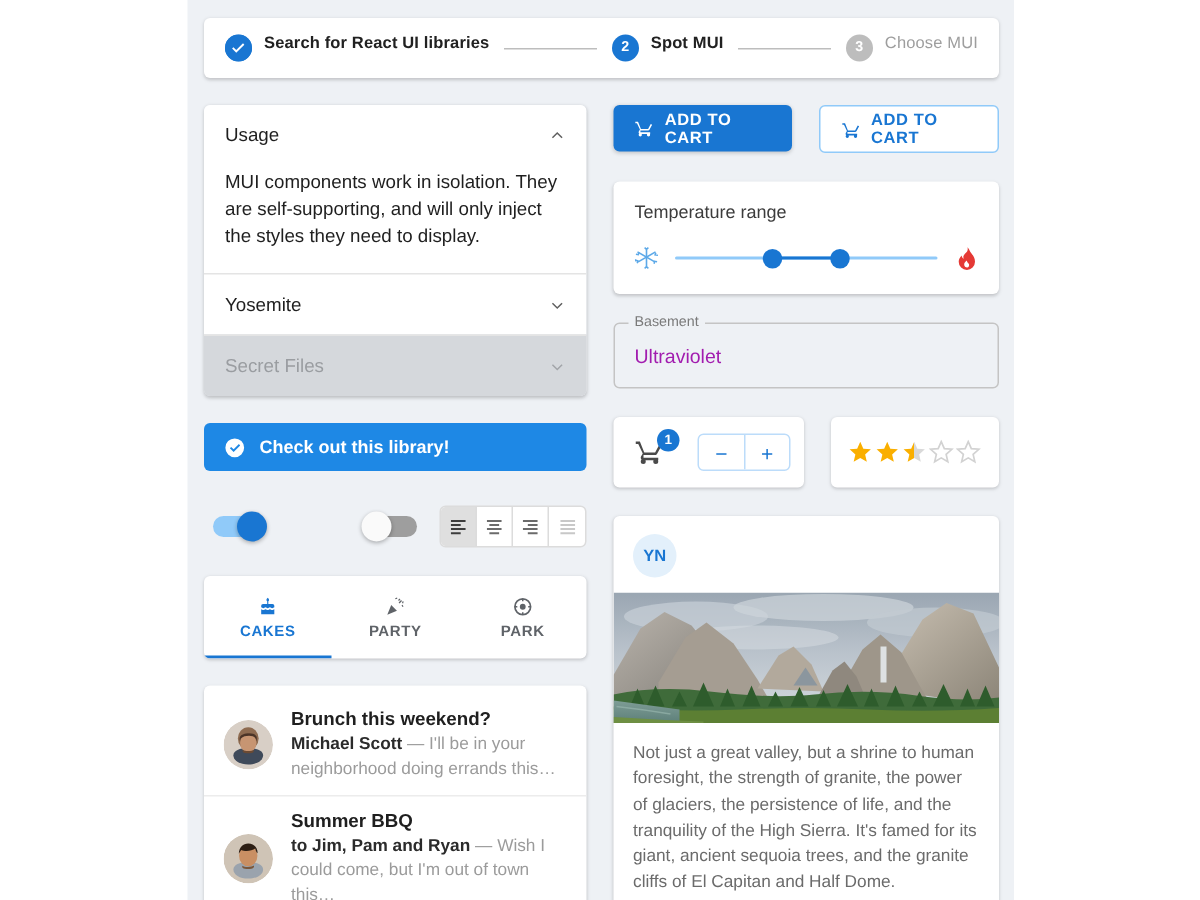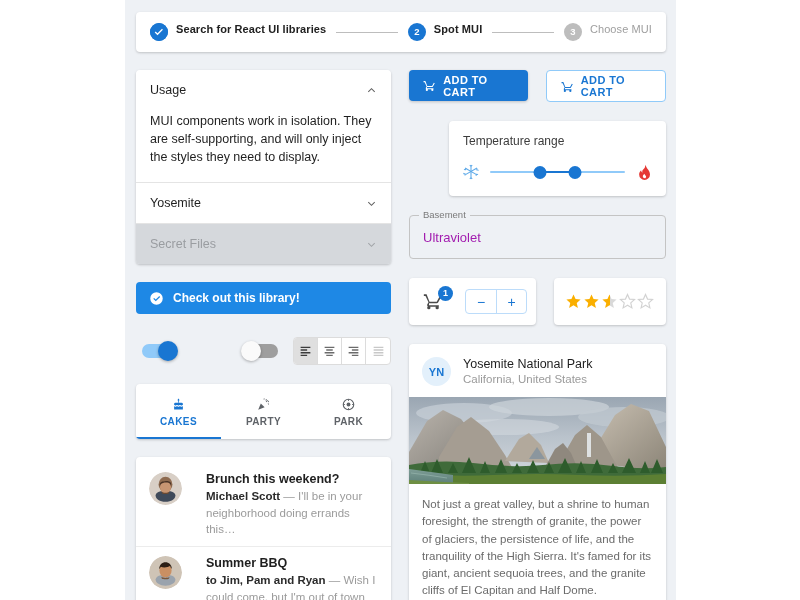--- a/index.html
+++ b/index.html
@@ -91,39 +91,39 @@
   .tabs { margin-top:18px; border-radius:4px; display:flex; overflow:hidden; position:relative; }
   .tab { flex:1; height:55px; display:flex; flex-direction:column; align-items:center;
     justify-content:center; gap:4px; font-size:10px; font-weight:700; letter-spacing:.4px;
     color:#5f6368; }
   .tab.active { color:#1976d2; }
   .tab svg { width:15px; height:15px; }
   .tab-underline { position:absolute; bottom:0; left:0; width:33.33%; height:2px; background:#1976d2; }
 
   
   .msglist { margin-top:18px; padding:6px 0; }
-  .msg { display:flex; gap:24px; padding:9px 13px; align-items:flex-start; }
+  .msg { display:flex; gap:12px; padding:9px 13px; align-items:center; }
   .msg + .msg { border-top:1px solid #ececec; }
   .avatar-img { width:33px; height:33px; border-radius:50%; flex:none; overflow:hidden; }
   .msg-title { font-size:12.5px; font-weight:700; color:#1f1f1f; margin-bottom:2px; }
   .msg-sub { font-size:11.5px; line-height:1.42; color:#9b9b9b; }
   .msg-sub b { color:#2b2b2b; font-weight:700; }
 
   
   .btnrow { display:flex; gap:18px; }
   .btn {
     height:31px; border-radius:4px; display:flex; align-items:center; justify-content:center;
     gap:7px; font-size:11px; font-weight:700; letter-spacing:.4px; padding:15px 14px;
   }
   .btn.contained { background:#1976d2; color:#fff; box-shadow:0 1px 3px rgba(0,0,0,.2); }
   .btn.outlined { background:#fff; color:#1976d2; border:1px solid #90caf9; }
   .btn svg { width:15px; height:15px; }
 
   
-  .slidercard { margin-top:19px; padding:13px 14px 16px;margin-left:40px; }
+  .slidercard { margin-top:19px; padding:13px 14px 16px; }
   .slider-label { font-size:12px; color:#3c3c3c; margin-bottom:16px; }
   .slider-row { display:flex; align-items:center; gap:11px; }
   .slider-track-wrap { flex:1; position:relative; height:16px; display:flex; align-items:center; }
   .slider-rail { position:absolute; left:0; right:0; height:2px; background:#90caf9; border-radius:1px; }
   .slider-fill { position:absolute; height:2px; background:#1976d2; border-radius:1px; }
   .slider-thumb { position:absolute; width:13px; height:13px; border-radius:50%; background:#1976d2;
     transform:translateX(-50%); }
   .slider-ico { width:16px; height:16px; flex:none; }
 
   
@@ -407,24 +407,20 @@
               <svg viewBox="0 0 24 24" fill="none" stroke="#d2d2d2" stroke-width="1.6">
                   <path d="M12 17.3 5.8 21l1.6-7L2 9.2l7.1-.6L12 2l2.9 6.6 7.1.6-5.4 4.8 1.6 7z"></path>
                 </svg>
             </div>
           </div>
         </div>
 
         <div class="card bigcard">
           <div class="bc-head">
             <div class="bc-avatar">YN</div>
-            <div>
-              <div class="bc-title">Yosemite National Park</div>
-              <div class="bc-sub">California, United States</div>
-            </div>
           </div>
 
           <svg class="bc-media" viewBox="0 0 257 87" preserveAspectRatio="none">
             <defs>
               <linearGradient id="sky" x1="0" y1="0" x2="0" y2="1">
                 <stop offset="0%" stop-color="#9aa6b2"></stop>
                   <stop offset="45%" stop-color="#b9c2cb"></stop>
                   <stop offset="100%" stop-color="#d6dce0"></stop>
               </linearGradient>
               <linearGradient id="rockL" x1="0" y1="0" x2="1" y2="1">

